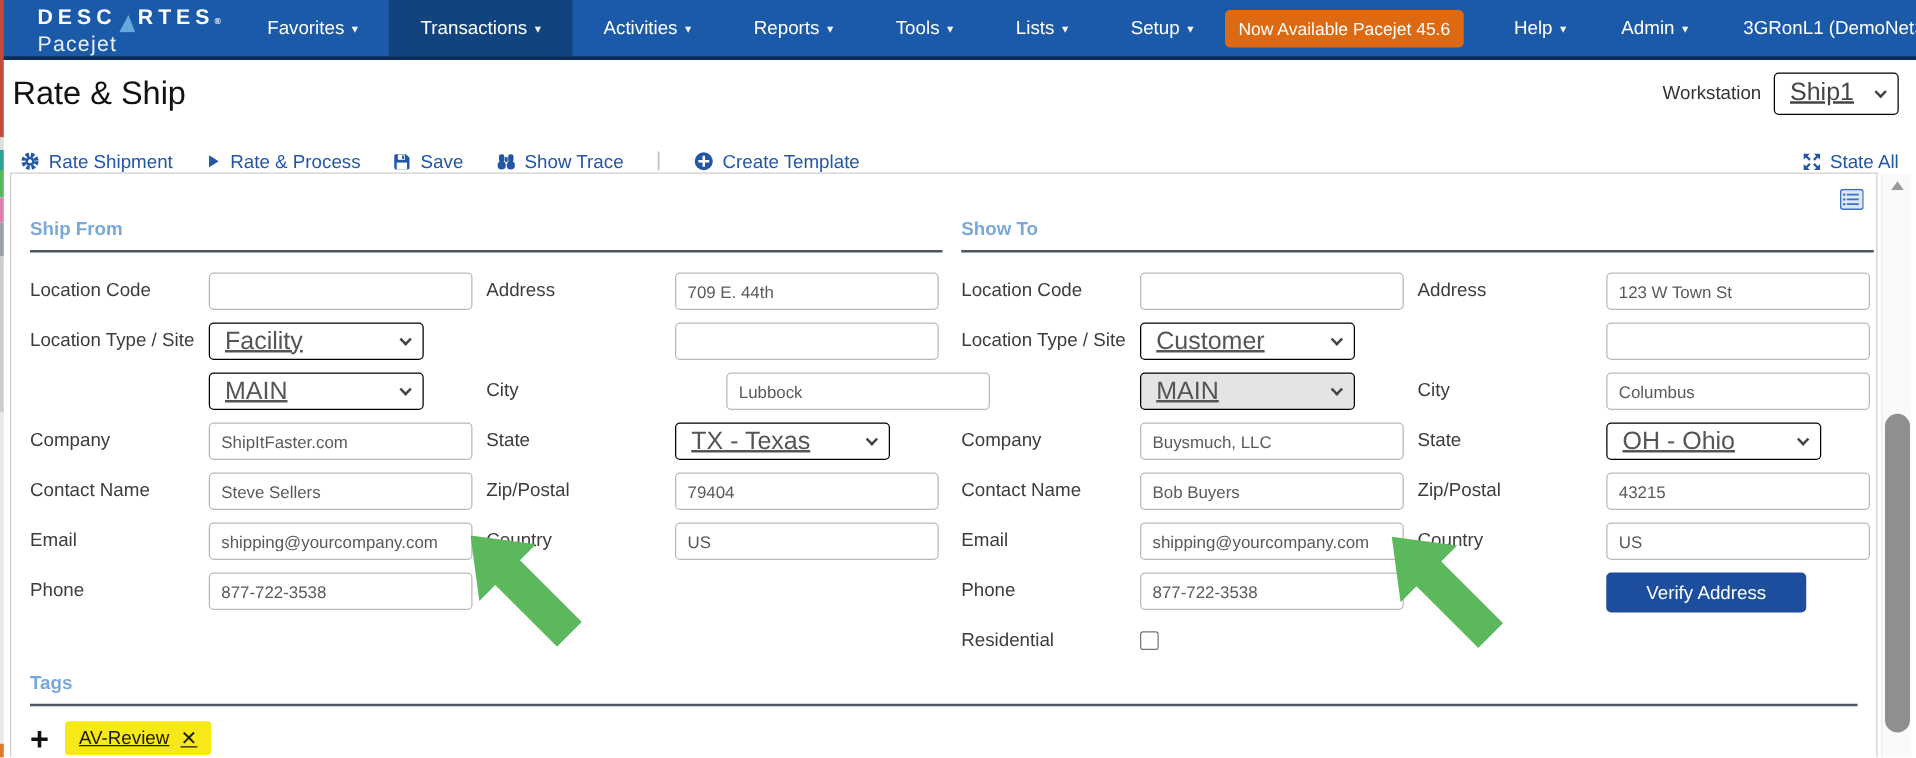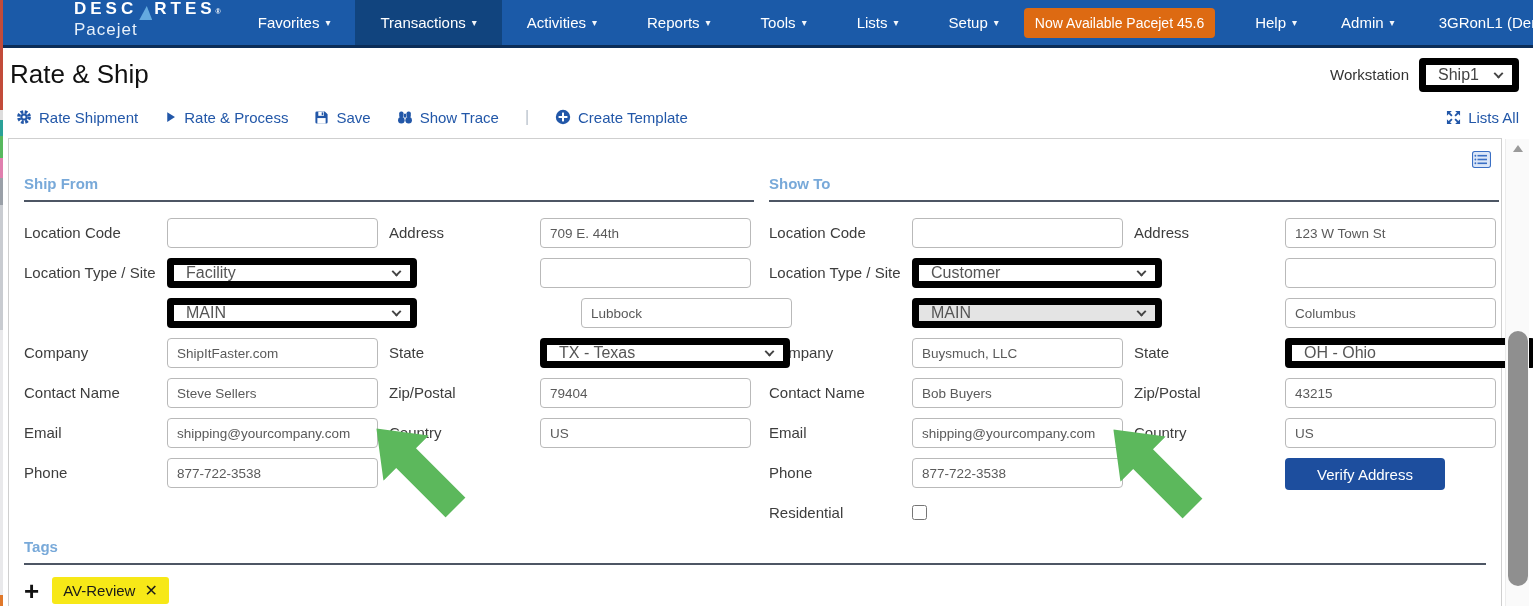--- a/index.html
+++ b/index.html
@@ -7,21 +7,21 @@
     font-family:"Liberation Sans", sans-serif; }
   body { position:relative; }
 
   
   .edge-strip { position:absolute; left:0; top:0; width:3px; height:606px; z-index:50; }
   .edge-strip div { width:3px; }
 
   
   .navbar { position:absolute; left:0; top:0; width:1533px; height:48px;
     background:#1b5aa8; border-bottom:3px solid #0b2d58; display:flex; align-items:stretch; color:#fff; }
-  .brand { display:flex; flex-direction:column; justify-content:flex-start; padding-left:30px; width:200px;margin-left:44px; }
+  .brand { display:flex; flex-direction:column; justify-content:flex-end; padding-left:30px; width:200px; }
   .brand-top { display:flex; align-items:baseline; color:#fff; font-weight:bold;
     font-size:17px; letter-spacing:4px; line-height:17px; }
   .tri { display:inline-block; width:13px; height:14px; background:#64aadf;
     clip-path:polygon(58% 0, 100% 100%, 0 100%); margin:0 2px; align-self:flex-end; }
   .reg { font-size:7px; letter-spacing:0; vertical-align:top; }
   .brand-bottom { color:#e8f1fb; font-size:17px; letter-spacing:1px; line-height:19px; }
   .nav-items { display:flex; align-items:stretch; margin-left:12px; }
   .nav-item { display:flex; align-items:center; padding:0 25px; font-size:15px; cursor:pointer; white-space:nowrap; }
   .nav-item.active { background:#11447e; }
   .caret { font-size:10px; margin-left:6px; opacity:.95; }
@@ -30,30 +30,30 @@
     border:none; border-radius:4px; cursor:pointer; white-space:nowrap; margin-right:18px;
     font-family:"Liberation Sans", sans-serif; }
   .nav-right .nav-item { padding:0 22px; }
 
   
   .page-header { position:absolute; left:0; top:51px; width:1533px; height:47px;
     display:flex; align-items:center; }
   .page-title { font-size:26px; font-weight:500; color:#111; margin-left:10px; }
   .ws-wrap { margin-left:auto; display:flex; align-items:center; margin-right:14px; }
   .ws-label { font-size:15px; color:#333; margin-right:10px; }
-  .sel { position:relative; border:7px solid #000000; border-radius:4px; background:#fff;
-    height:30px; display:flex; align-items:center; padding:0 24px 0 12px; font-size:16px; color:#555;
-    cursor:pointer; }
+  .sel { position:relative; border:1px solid #000000; border-radius:4px; background:#fff;
+    height:30px; display:flex; align-items:center; padding:0 24px 0 12px; font-size:20px; color:#555;
+    cursor:pointer;text-decoration:underline; }
   .ws-sel { height:34px; width:100px; color:#444; }
   .chev { position:absolute; right:10px; top:50%; width:7px; height:7px;
     border-right:2px solid #444; border-bottom:2px solid #444;
     transform:translateY(-70%) rotate(45deg); }
 
   
-  .toolbar { position:absolute; left:0; top:98px; width:1533px; height:38px;
+  .toolbar { position:absolute; left:0; top:110px; width:1533px; height:38px;
     display:flex; align-items:center; font-size:15px; color:#2257a8; }
   .tb-item { display:flex; align-items:center; gap:7px; cursor:pointer; margin-left:26px; white-space:nowrap; }
   .tb-item:first-child { margin-left:16px; }
   .tb-sep { color:#b9c2cc; margin-left:26px; font-size:16px; }
   .tb-item svg { display:block; }
   .expand-all { margin-left:auto; margin-right:14px; }
 
   
   .content { position:absolute; left:8px; top:138px; width:1494px; height:468px;
     border:1px solid #cfcfcf; border-bottom:none; background:#fff; }
@@ -65,32 +65,32 @@
   .sec-rule { height:2px; background:#4d5664; margin-top:8px; }
 
   .fgrid { display:grid; margin-top:16px;
     grid-template-columns:132px 211px 140px 211px; column-gap:11px;
     grid-auto-rows:40px; align-items:start; }
   .flabel { font-size:15px; color:#3d3d3d; line-height:30px; }
   .flabel.two { line-height:22px; padding-top:4px; }
   .ti { width:211px; height:30px; border:1px solid #b9b9b9; border-radius:4px;
     padding:0 9px; font-size:13.5px; color:#5a5a5a; outline:none;
     font-family:"Liberation Sans", sans-serif; background:#fff; }
-  .fsel { width:250px; }
+  .fsel { width:172px; }
   .fsel.disabled { background:#e4e4e4; }
   .cb { width:15px; height:15px; margin-top:7px; cursor:pointer; }
   .verify-btn { width:160px; height:32px; background:#1d4e9e; color:#fff; border:none;
     border-radius:4px; font-size:15px; cursor:pointer; font-family:"Liberation Sans", sans-serif; }
 
   
   .tags-sec { padding:0 15px; margin-top:0; }
   .tag-row { display:flex; align-items:center; margin-top:12px; }
   .tag-add { font-size:26px; font-weight:900; color:#111; line-height:24px; cursor:pointer; }
   .tag-chip { display:flex; align-items:center; gap:9px; background:#f7e817; color:#1a1a1a;
-    font-size:15px; padding:4px 11px; border-radius:3px; margin-left:13px; }
+    font-size:15px; padding:4px 11px; border-radius:3px; margin-left:13px;text-decoration:underline; }
   .tag-x { font-weight:900; font-size:16px; cursor:pointer; font-family:"DejaVu Sans", sans-serif; }
 
   
   .green-arrow { position:absolute; width:64px; height:112px; transform:rotate(-45deg); z-index:40; }
   .arrow-left { left:384px; top:412px; }
   .arrow-right { left:1121px; top:413px; }
 
   
   .scrollbar { position:absolute; right:4px; top:139px; width:24px; height:467px;
     background:#fafafa; border-left:1px solid #ececec; }
@@ -225,21 +225,21 @@
       </svg>
     <span>Create Template</span>
   </div>
   <div class="tb-item expand-all">
     <svg width="15" height="15" viewBox="0 0 16 16" fill="#2257a8">
         <path d="M1 1 h5.2 L4.3 2.9 7 5.6 5.6 7 2.9 4.3 1 6.2 z"></path>
         <path d="M15 1 v5.2 L13.1 4.3 10.4 7 9 5.6 11.7 2.9 9.8 1 z"></path>
         <path d="M1 15 v-5.2 l1.9 1.9 L5.6 9 7 10.4 4.3 13.1 6.2 15 z"></path>
         <path d="M15 15 h-5.2 l1.9-1.9 L9 10.4 10.4 9 13.1 11.7 15 9.8 z"></path>
       </svg>
-    <span>Lists All</span>
+    <span>State All</span>
   </div>
 </div>
 
 <div class="content">
   <div class="listview-icon">
     <svg width="19" height="17" viewBox="0 0 18 16">
         <rect x="0.5" y="0.5" width="17" height="15" rx="2" fill="#dce7f8" stroke="#3a6fc4"></rect>
         <g stroke="#3a6fc4" stroke-width="1.5">
           <line x1="5.2" y1="4.4" x2="14.2" y2="4.4"></line>
           <line x1="5.2" y1="8" x2="14.2" y2="8"></line>

